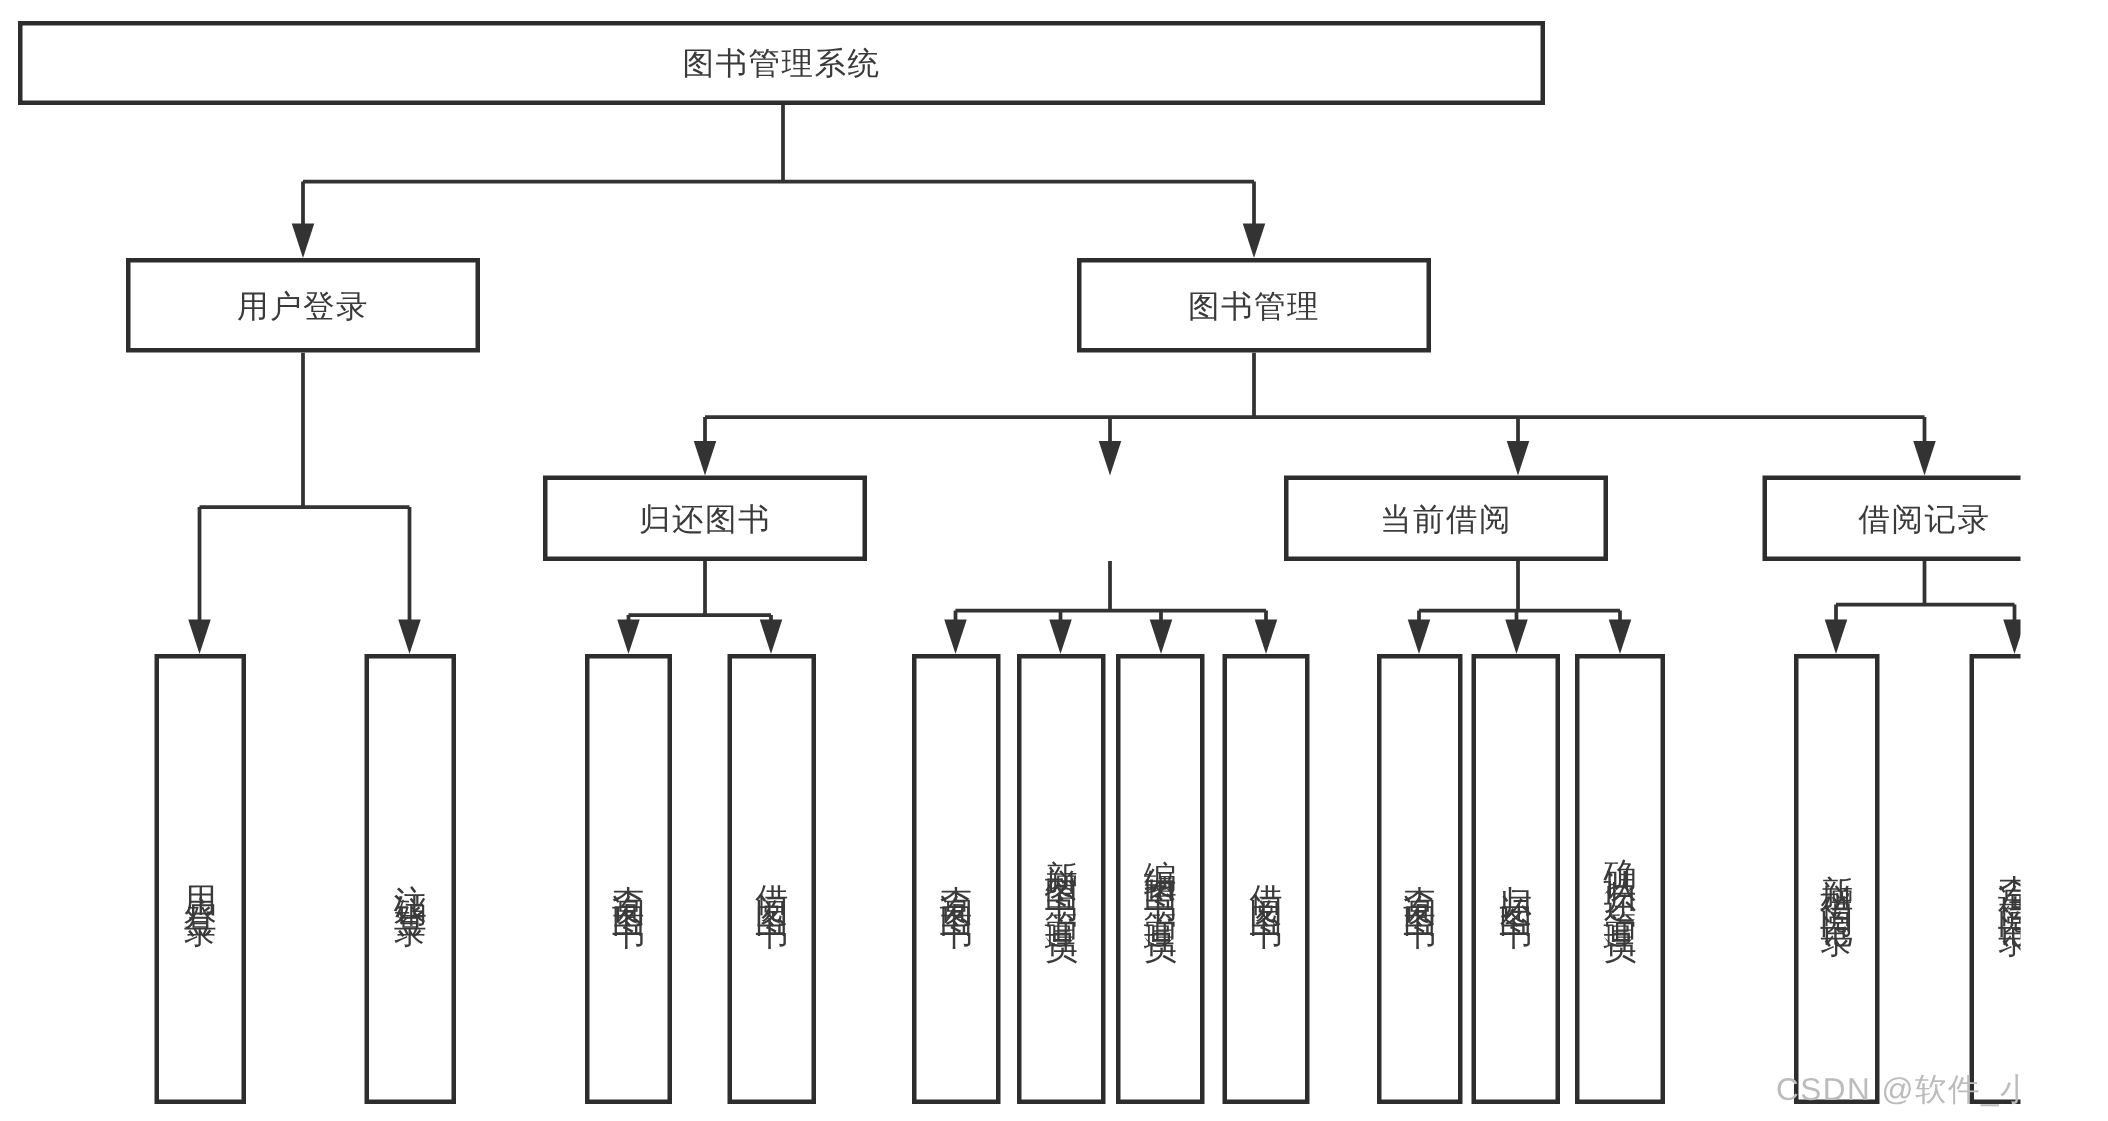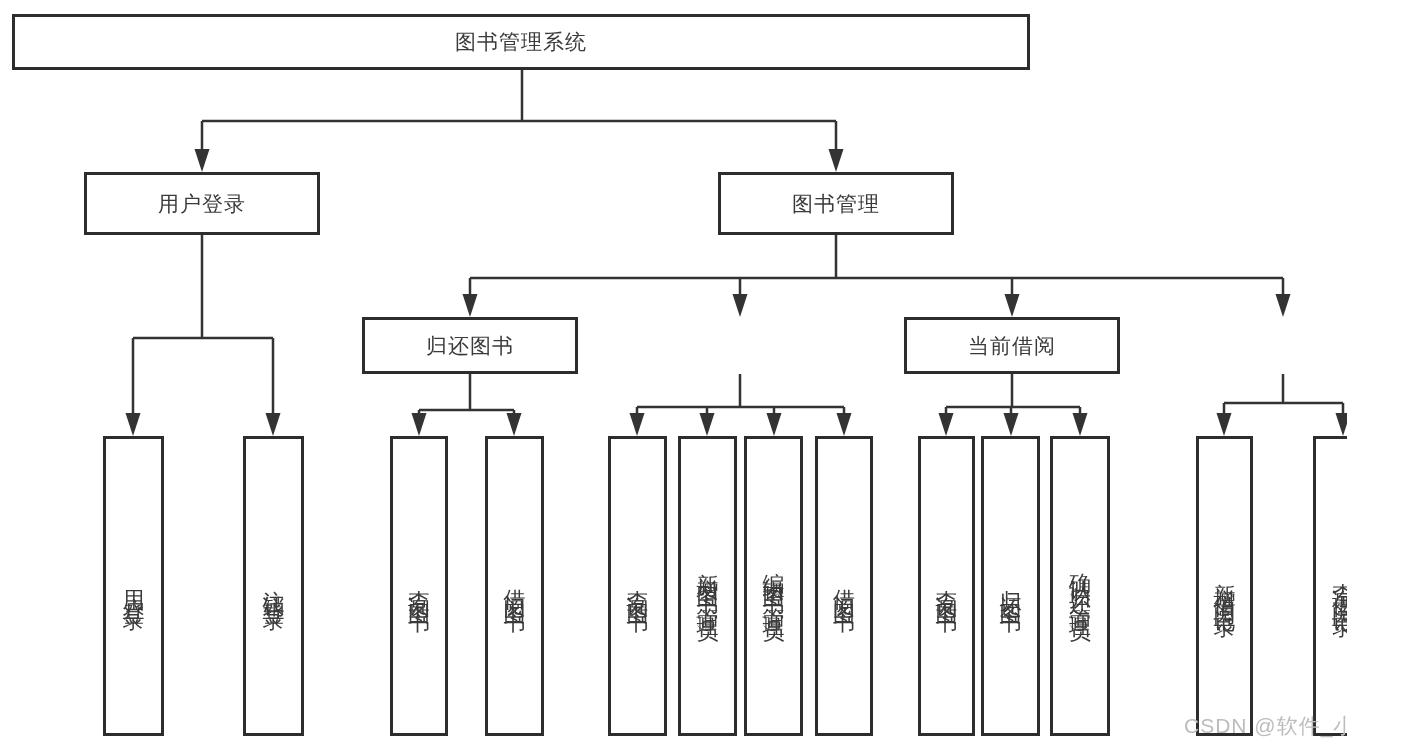--- a/index.html
+++ b/index.html
@@ -72,22 +72,25 @@
   <div class="node lvl2 hbox" style="left:84px;width:236px;">
     <span>用户登录</span>
   </div>
   <div class="node lvl2 hbox" style="left:718px;width:236px;">
     <span>图书管理</span>
   </div>
 
   <div class="node lvl3 hbox" style="left:362px;width:216px;">
     <span>归还图书</span>
   </div>
-  <div class="node lvl3 hbox" style="left:904px;width:216px;">
+  <div class="node lvl3 hbox" style="left:856px;width:216px;">
     <span>当前借阅</span>
+  </div>
+  <div class="node lvl3 hbox" style="left:1175px;width:216px;">
+    <span>借阅记录</span>
   </div>
 
   <div class="node leaf" style="left:103px;width:61px;">
     <span class="vtext">用户登录</span>
   </div>
   <div class="node leaf" style="left:243px;width:61px;">
     <span class="vtext">注销登录</span>
   </div>
   <div class="node leaf" style="left:390px;width:58px;">
     <span class="vtext">查询图书</span>

